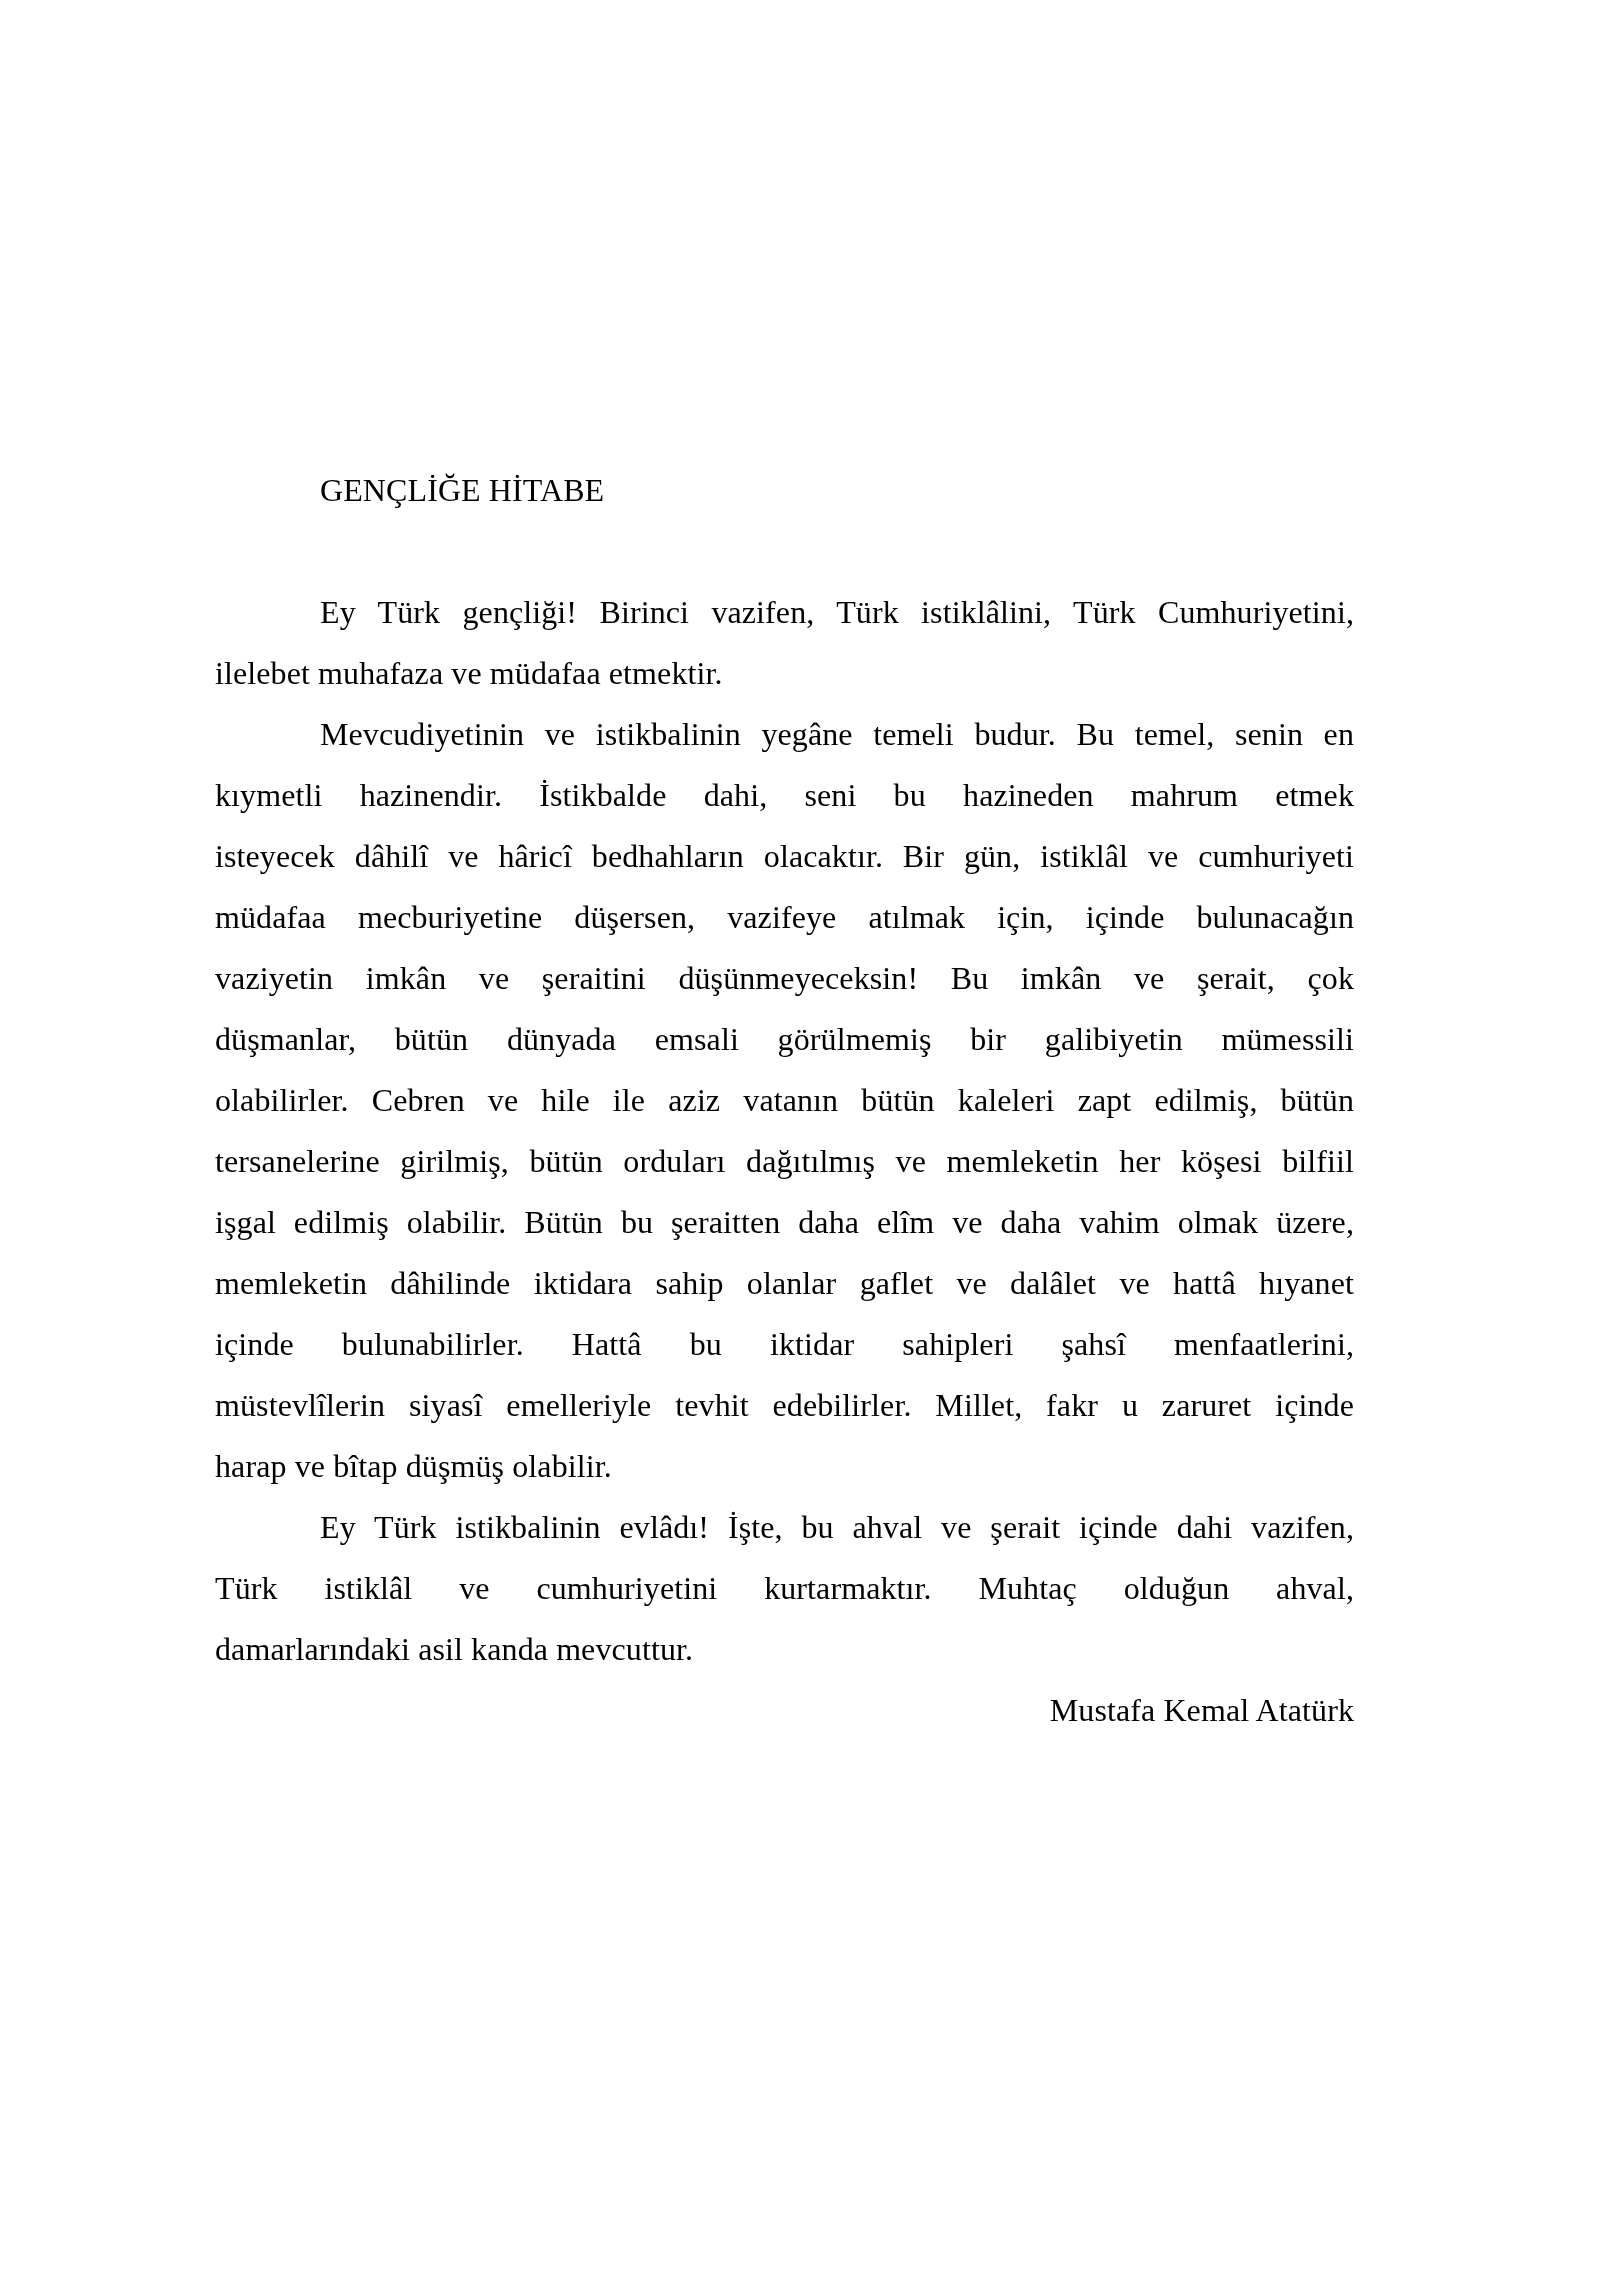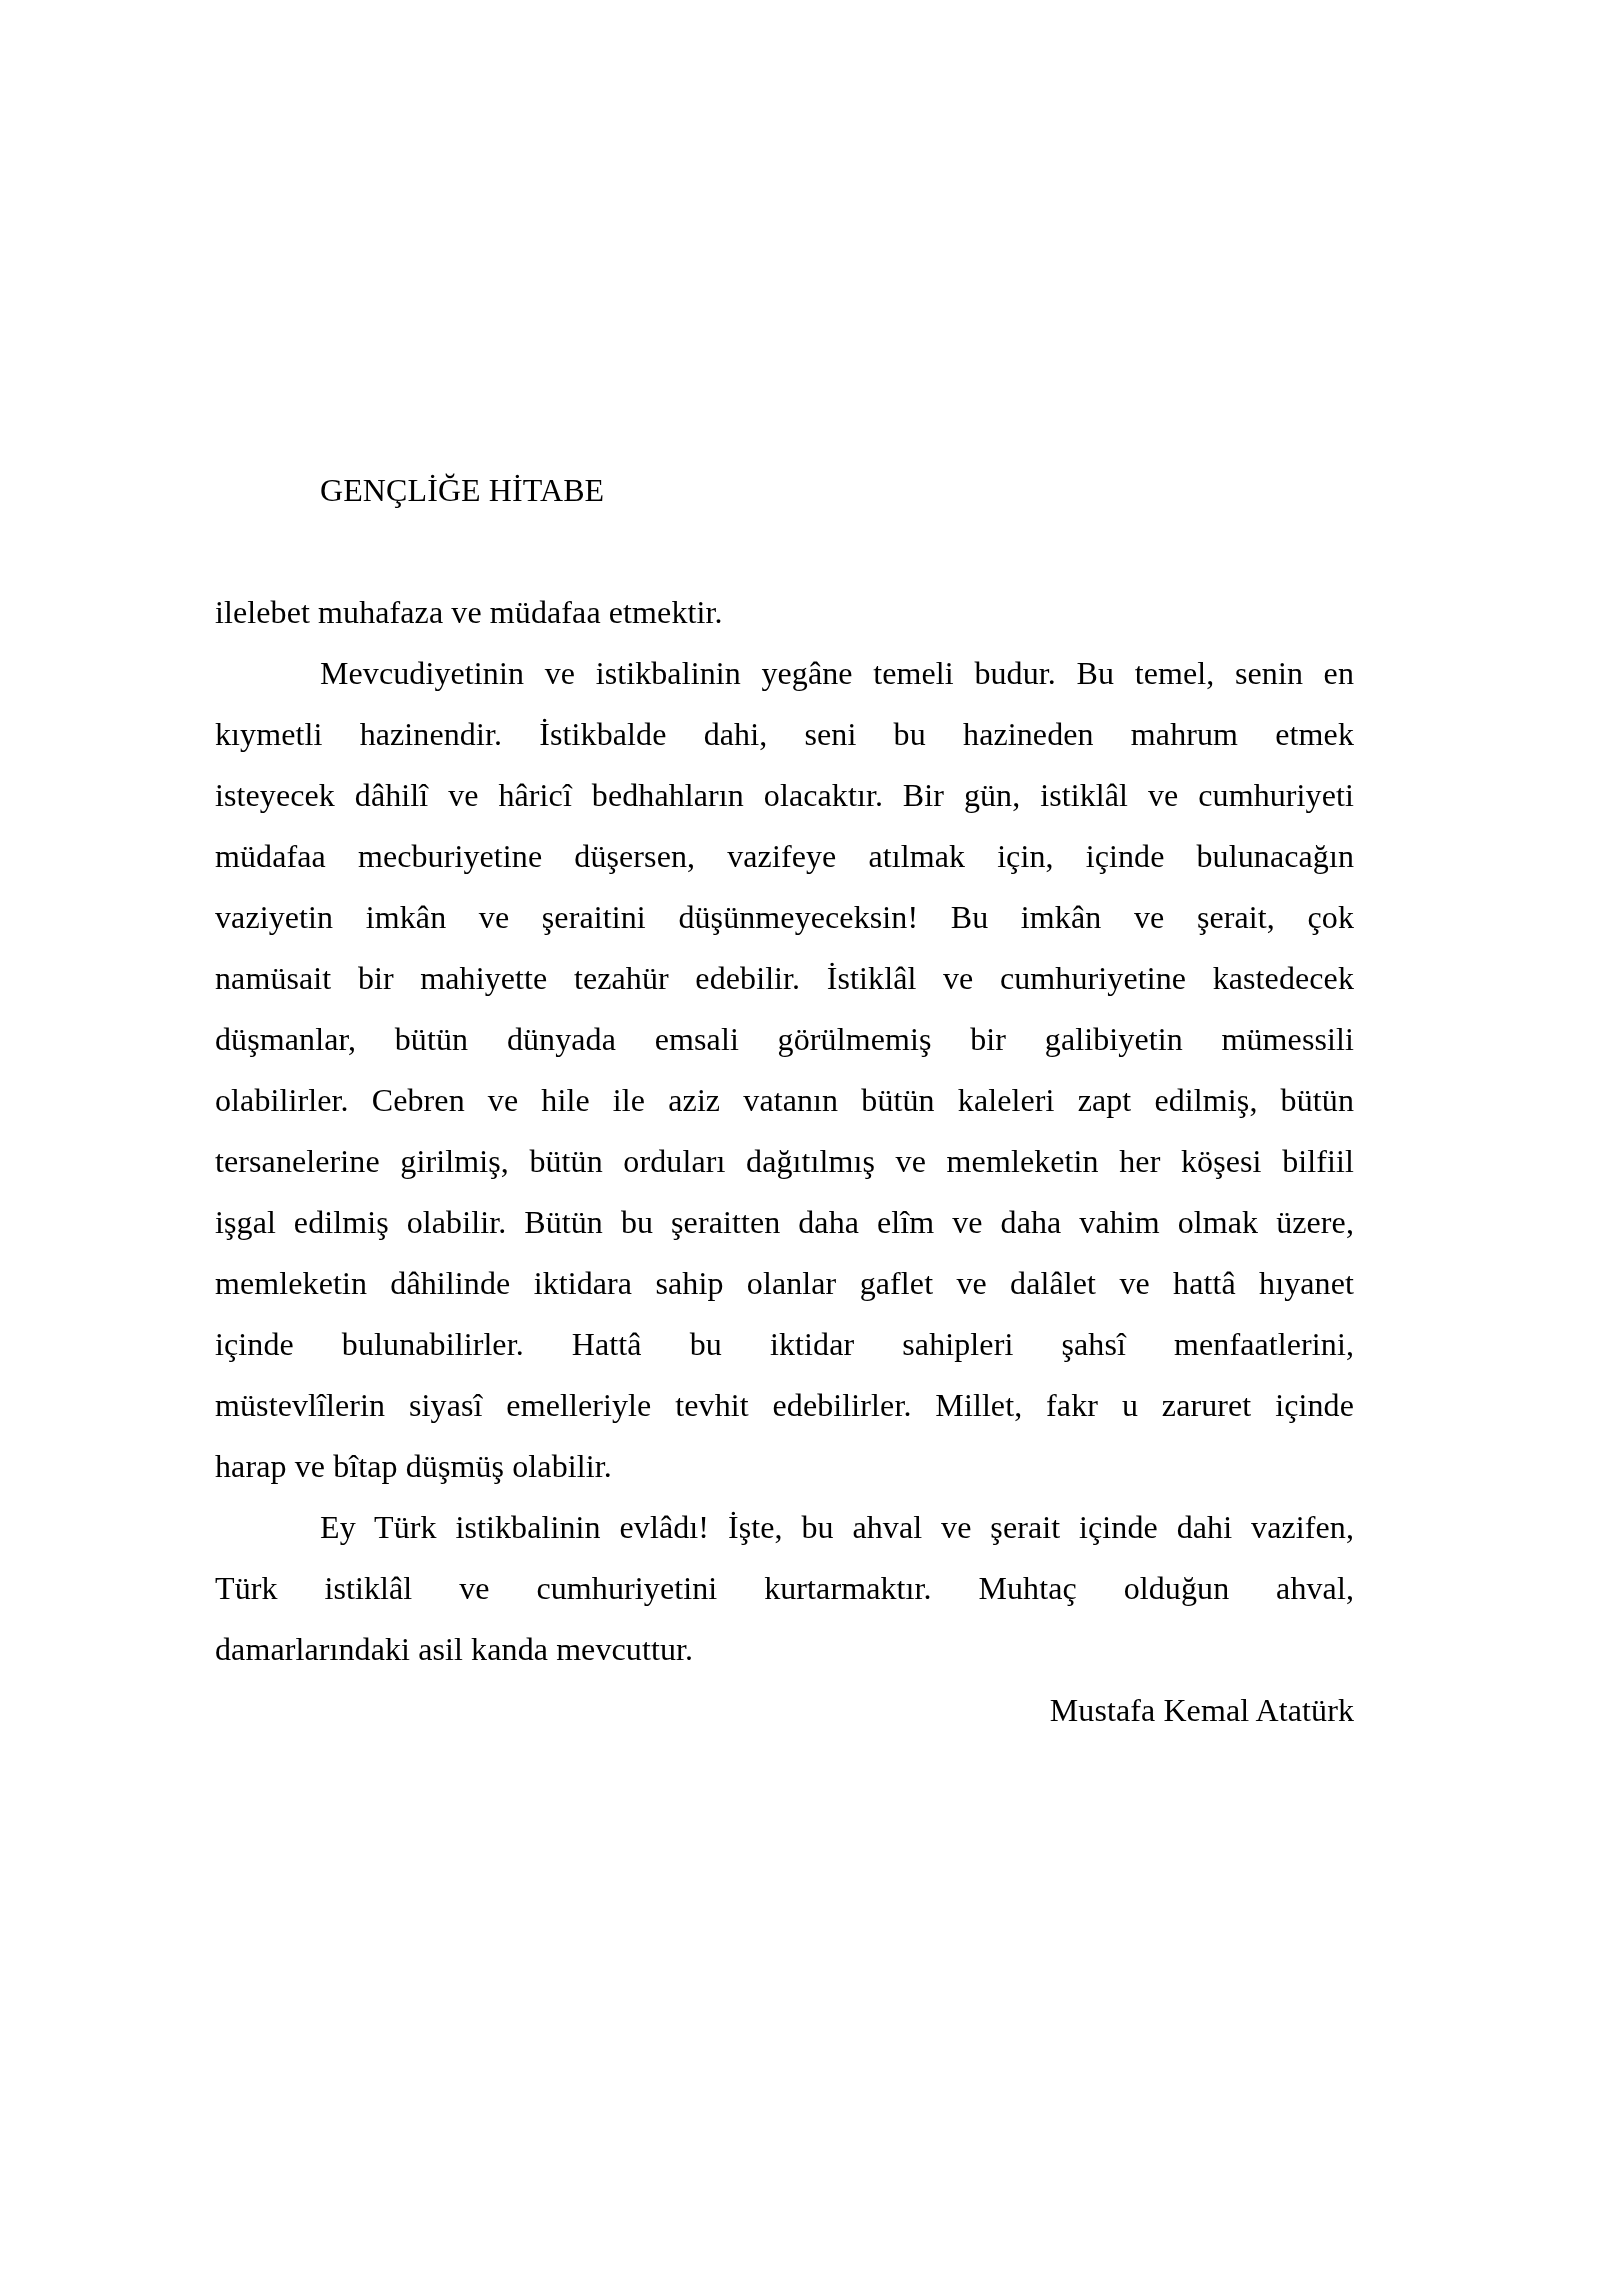--- a/index.html
+++ b/index.html
@@ -57,28 +57,28 @@
   }
 </style>
 </head>
 <body>
 
 <div class="page">
   <div class="textblock">
 
     <div class="title-line">GENÇLİĞE HİTABE</div>
 
+    <div class="line indent">Ey Türk gençliği! Birinci vazifen, Türk istiklâlini, Türk Cumhuriyetini,</div>
     <div class="line para-end">ilelebet muhafaza ve müdafaa etmektir.</div>
 
     <div class="line indent">Mevcudiyetinin ve istikbalinin yegâne temeli budur. Bu temel, senin en</div>
     <div class="line">kıymetli hazinendir. İstikbalde dahi, seni bu hazineden mahrum etmek</div>
     <div class="line">isteyecek dâhilî ve hâricî bedhahların olacaktır. Bir gün, istiklâl ve cumhuriyeti</div>
     <div class="line">müdafaa mecburiyetine düşersen, vazifeye atılmak için, içinde bulunacağın</div>
     <div class="line">vaziyetin imkân ve şeraitini düşünmeyeceksin! Bu imkân ve şerait, çok</div>
-    <div class="line">namüsait bir mahiyette tezahür edebilir. İstiklâl ve cumhuriyetine kastedecek</div>
     <div class="line">düşmanlar, bütün dünyada emsali görülmemiş bir galibiyetin mümessili</div>
     <div class="line">olabilirler. Cebren ve hile ile aziz vatanın bütün kaleleri zapt edilmiş, bütün</div>
     <div class="line">tersanelerine girilmiş, bütün orduları dağıtılmış ve memleketin her köşesi bilfiil</div>
     <div class="line">işgal edilmiş olabilir. Bütün bu şeraitten daha elîm ve daha vahim olmak üzere,</div>
     <div class="line">memleketin dâhilinde iktidara sahip olanlar gaflet ve dalâlet ve hattâ hıyanet</div>
     <div class="line">içinde bulunabilirler. Hattâ bu iktidar sahipleri şahsî menfaatlerini,</div>
     <div class="line">müstevlîlerin siyasî emelleriyle tevhit edebilirler. Millet, fakr u zaruret içinde</div>
     <div class="line para-end">harap ve bîtap düşmüş olabilir.</div>
 
     <div class="line indent">Ey Türk istikbalinin evlâdı! İşte, bu ahval ve şerait içinde dahi vazifen,</div>

